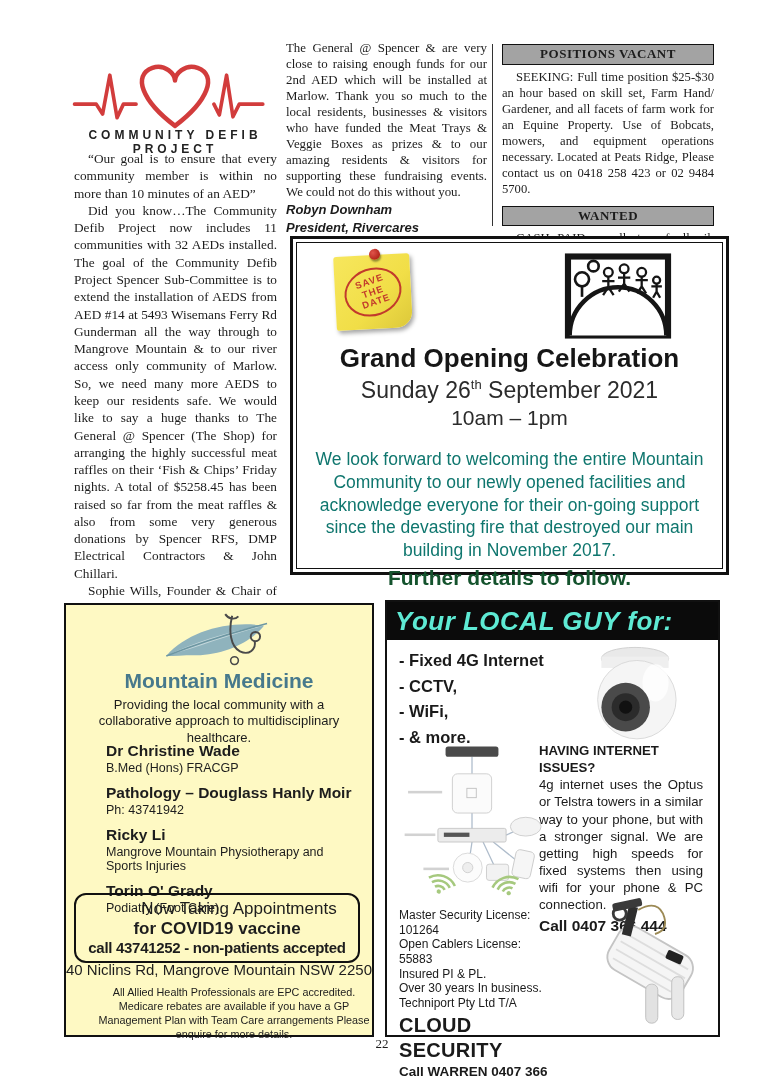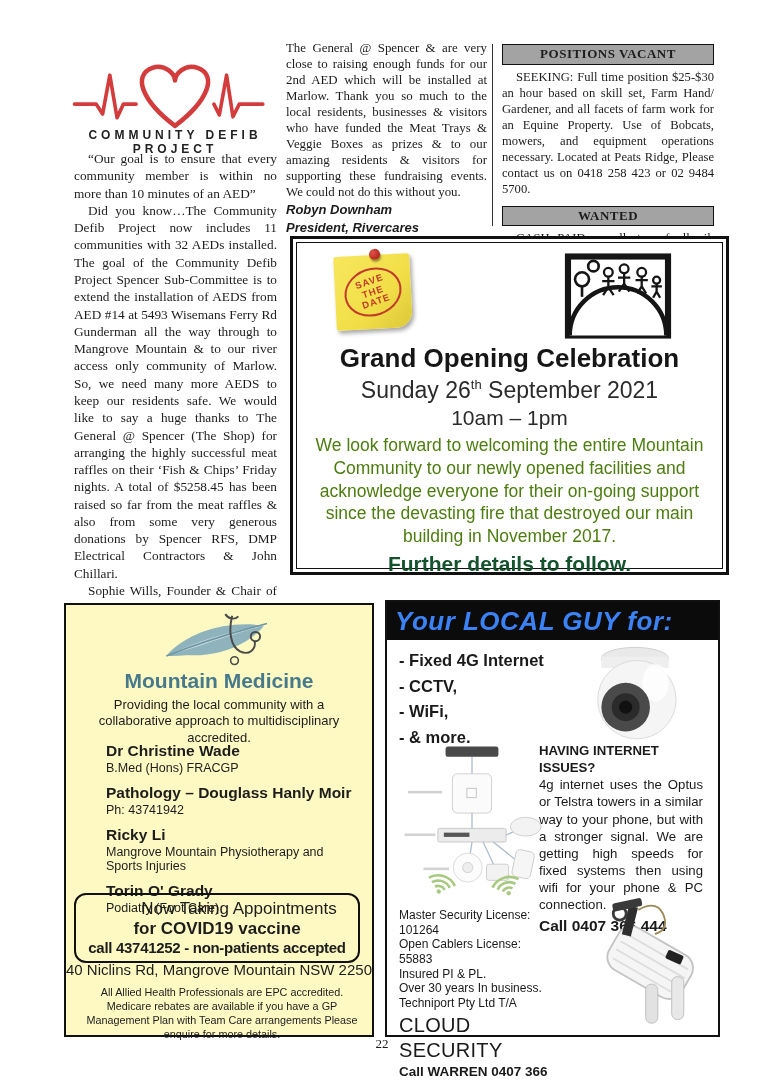--- a/index.html
+++ b/index.html
@@ -41,59 +41,59 @@
       box-shadow:1px 2px 2px rgba(0,0,0,0.4);}
   .stamp{position:absolute;left:9px;top:13px;width:54px;height:44px;border:2.5px solid #c23a2c;
       border-radius:50%;transform:rotate(-16deg);color:#c23a2c;font-weight:bold;
       font-size:9.5px;line-height:1.1;letter-spacing:1px;display:flex;flex-direction:column;
       justify-content:center;align-items:center;font-family:"Liberation Sans", sans-serif;}
   .clipart{position:absolute;right:45px;top:10px;width:118px;height:86px;}
   .grand-title{margin-top:100px;font-size:26px;font-weight:bold;color:#161616;}
   .grand-date{font-size:23px;color:#2b2b2b;margin-top:3px;}
   .grand-date sup{font-size:13px;}
   .grand-time{font-size:21px;color:#2b2b2b;margin-top:2px;}
-  .grand-body{font-size:17.5px;line-height:1.3;color:#4d7c0f;margin:4px 14px 0 14px;}
+  .grand-body{font-size:17.5px;line-height:1.3;color:#0f766e;margin:18px 14px 0 14px;}
   .grand-footer{font-size:21px;font-weight:bold;margin-top:4px;color:#14532d;}
 
   
   .mm-box{left:64px;top:603px;width:306px;height:430px;border:2.5px solid #111;background:#fef9c3;
       font-family:"Liberation Sans", sans-serif;color:#1d1d1d;}
   .mm-logo{position:absolute;left:78px;top:6px;width:150px;height:62px;}
   .mm-name{position:absolute;left:0;top:64px;width:100%;text-align:center;
       font-size:21px;font-weight:bold;color:#47798c;}
   .mm-tagline{position:absolute;left:10px;top:92px;width:286px;text-align:center;
       font-size:13px;line-height:1.25;}
   .mm-staff{position:absolute;left:40px;top:128px;width:256px;}
   .mm-staff .nm{font-size:15.5px;font-weight:bold;margin-top:9px;}
   .mm-staff .dt{font-size:12.5px;margin-top:1px;}
   .mm-appt{position:absolute;left:8px;top:288px;width:286px;border:2px solid #111;
       border-radius:12px;text-align:center;padding:4px 0 5px 0;box-sizing:border-box;}
   .mm-appt .l1{font-size:17px;font-weight:normal;padding-left:44px;}
   .mm-appt .l2{font-size:17px;font-weight:bold;}
   .mm-appt .l3{font-size:15px;font-weight:bold;letter-spacing:-0.3px;white-space:nowrap;}
   .mm-addr{position:absolute;left:0;top:356px;width:100%;text-align:center;font-size:15px;}
-  .mm-foot{position:absolute;left:12px;top:380px;width:288px;text-align:center;
+  .mm-foot{position:absolute;left:24px;top:380px;width:288px;text-align:center;
       font-size:10.8px;line-height:1.3;}
 
   
   .lg-box{left:385px;top:600px;width:331px;height:433px;border:2px solid #111;background:#fff;
       font-family:"Liberation Sans", sans-serif;color:#1a1a1a;}
   .lg-banner{position:absolute;left:0;top:0;width:100%;height:38px;background:#0b0b0b;
-      color:#3b82f6;font-size:26px;font-weight:bold;font-style:italic;line-height:38px;
+      color:#5eead4;font-size:26px;font-weight:bold;font-style:italic;line-height:38px;
       padding-left:8px;box-sizing:border-box;letter-spacing:0.5px;}
   .lg-services{position:absolute;left:12px;top:46px;width:170px;font-size:16.5px;font-weight:bold;
       line-height:1.55;}
   .lg-camera{position:absolute;left:192px;top:40px;width:112px;height:106px;}
   .lg-netdiag{position:absolute;left:10px;top:136px;width:150px;height:162px;}
   .lg-nettext{position:absolute;left:152px;top:140px;width:164px;font-size:13.2px;line-height:1.3;}
   .lg-nettext .hd{font-weight:bold;font-size:13.2px;}
   .lg-nettext .bd{text-align:justify;}
   .lg-nettext .cl{font-weight:bold;font-size:15.5px;margin-top:2px;}
   .lg-lic{position:absolute;left:12px;top:306px;width:170px;font-size:12px;line-height:1.22;}
-  .lg-cloud{font-size:20px;font-weight:normal;margin-top:3px;letter-spacing:0.3px;}
+  .lg-cloud{font-size:20px;font-weight:bold;margin-top:3px;letter-spacing:0.3px;}
   .lg-warren{font-size:13.5px;font-weight:bold;margin-top:2px;}
   .lg-antenna{position:absolute;left:190px;top:292px;width:130px;height:132px;}
 
   .pageno{left:0;top:1036px;width:764px;text-align:center;font-size:13px;}
 </style>
 </head>
 <body>
 
 <div class="page">
 
@@ -169,21 +169,21 @@
     <svg class="mm-logo" viewBox="0 0 160 80">
       <path d="M12,58 C40,26 92,12 138,19 C122,40 84,58 48,57 C34,57 22,58 12,58 Z" fill="#8fb3bd"></path>
       <path d="M12,58 C48,40 98,24 138,19 C102,28 58,45 12,58 Z" fill="#c3d7db"></path>
       <path d="M12,58 C62,38 112,24 142,16" stroke="#6d97a3" stroke-width="2" fill="none"></path>
       <path d="M97,6 C92,26 95,46 107,52 C119,58 128,49 126,39" stroke="#4a4a4a" stroke-width="2.5" fill="none"></path>
       <path d="M88,4 C92,10 100,12 105,7" stroke="#4a4a4a" stroke-width="2.5" fill="none"></path>
       <circle cx="127" cy="33" r="6" fill="none" stroke="#4a4a4a" stroke-width="2.5"></circle>
       <circle cx="100" cy="64" r="5" fill="none" stroke="#4a4a4a" stroke-width="2"></circle>
     </svg>
     <div class="mm-name">Mountain Medicine</div>
-    <div class="mm-tagline">Providing the local community with a collaborative approach to multidisciplinary accredited.</div>
+    <div class="mm-tagline">Providing the local community with a collaborative approach to multidisciplinary healthcare.</div>
 
     <div class="mm-staff">
       <div>
         <div class="nm">Dr Christine Wade</div>
         <div class="dt">B.Med (Hons) FRACGP</div>
       </div>
       <div>
         <div class="nm">Pathology – Douglass Hanly Moir</div>
         <div class="dt">Ph: 43741942</div>
       </div>

